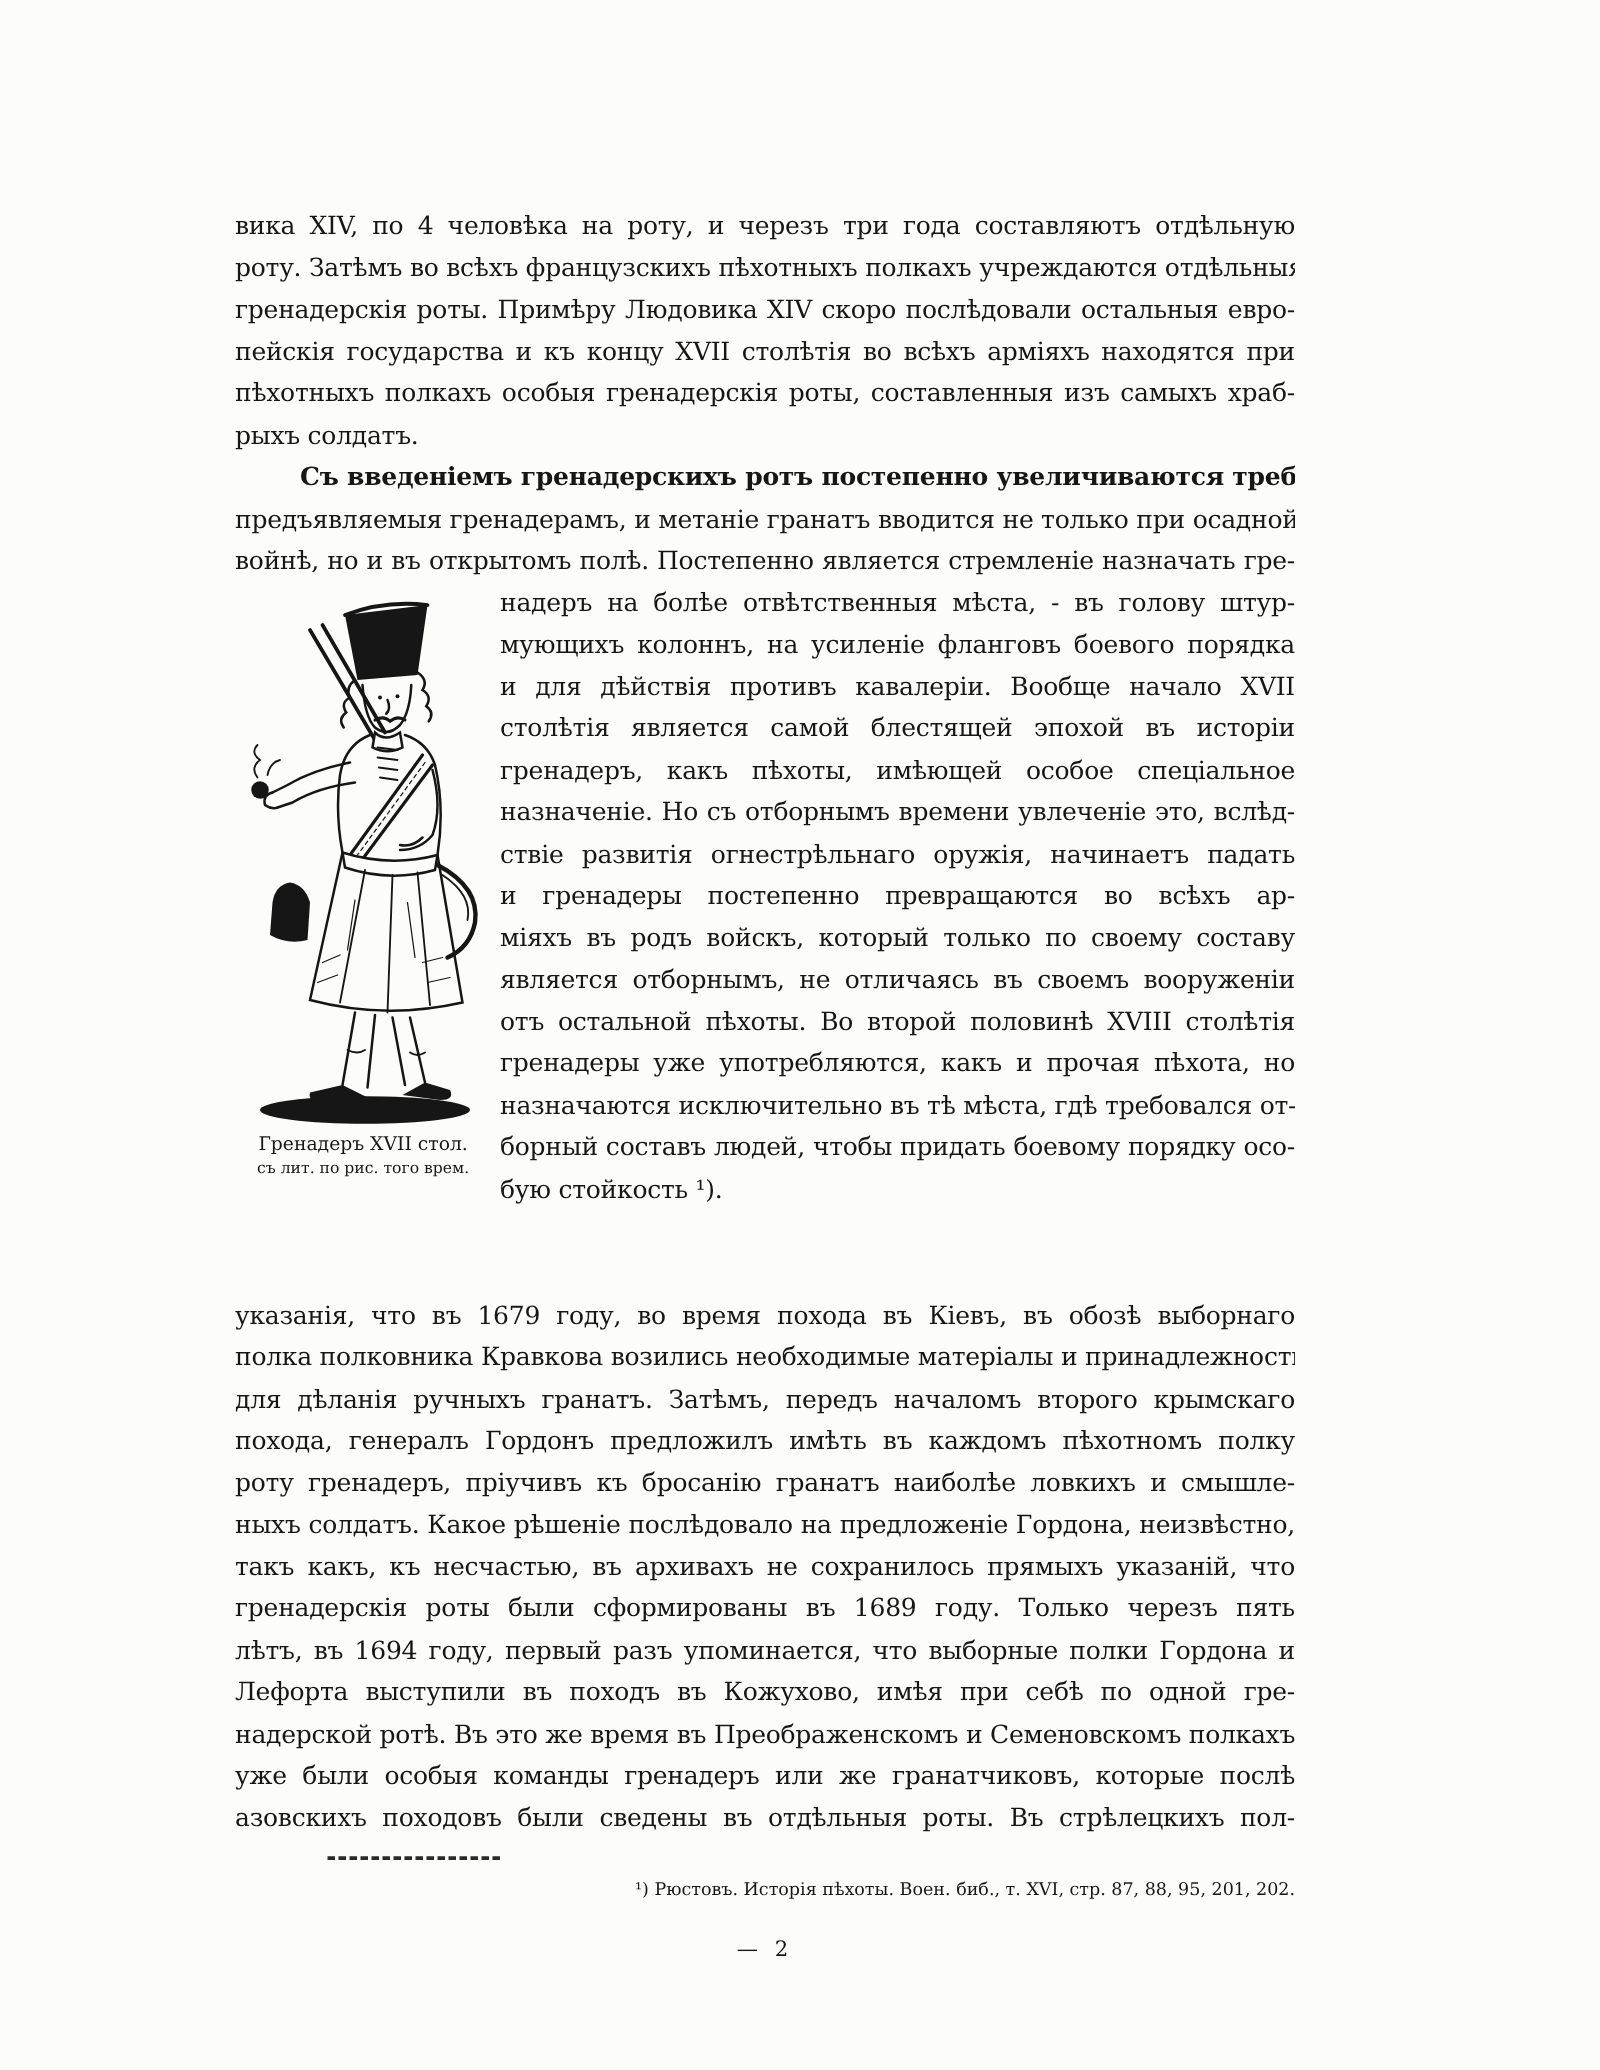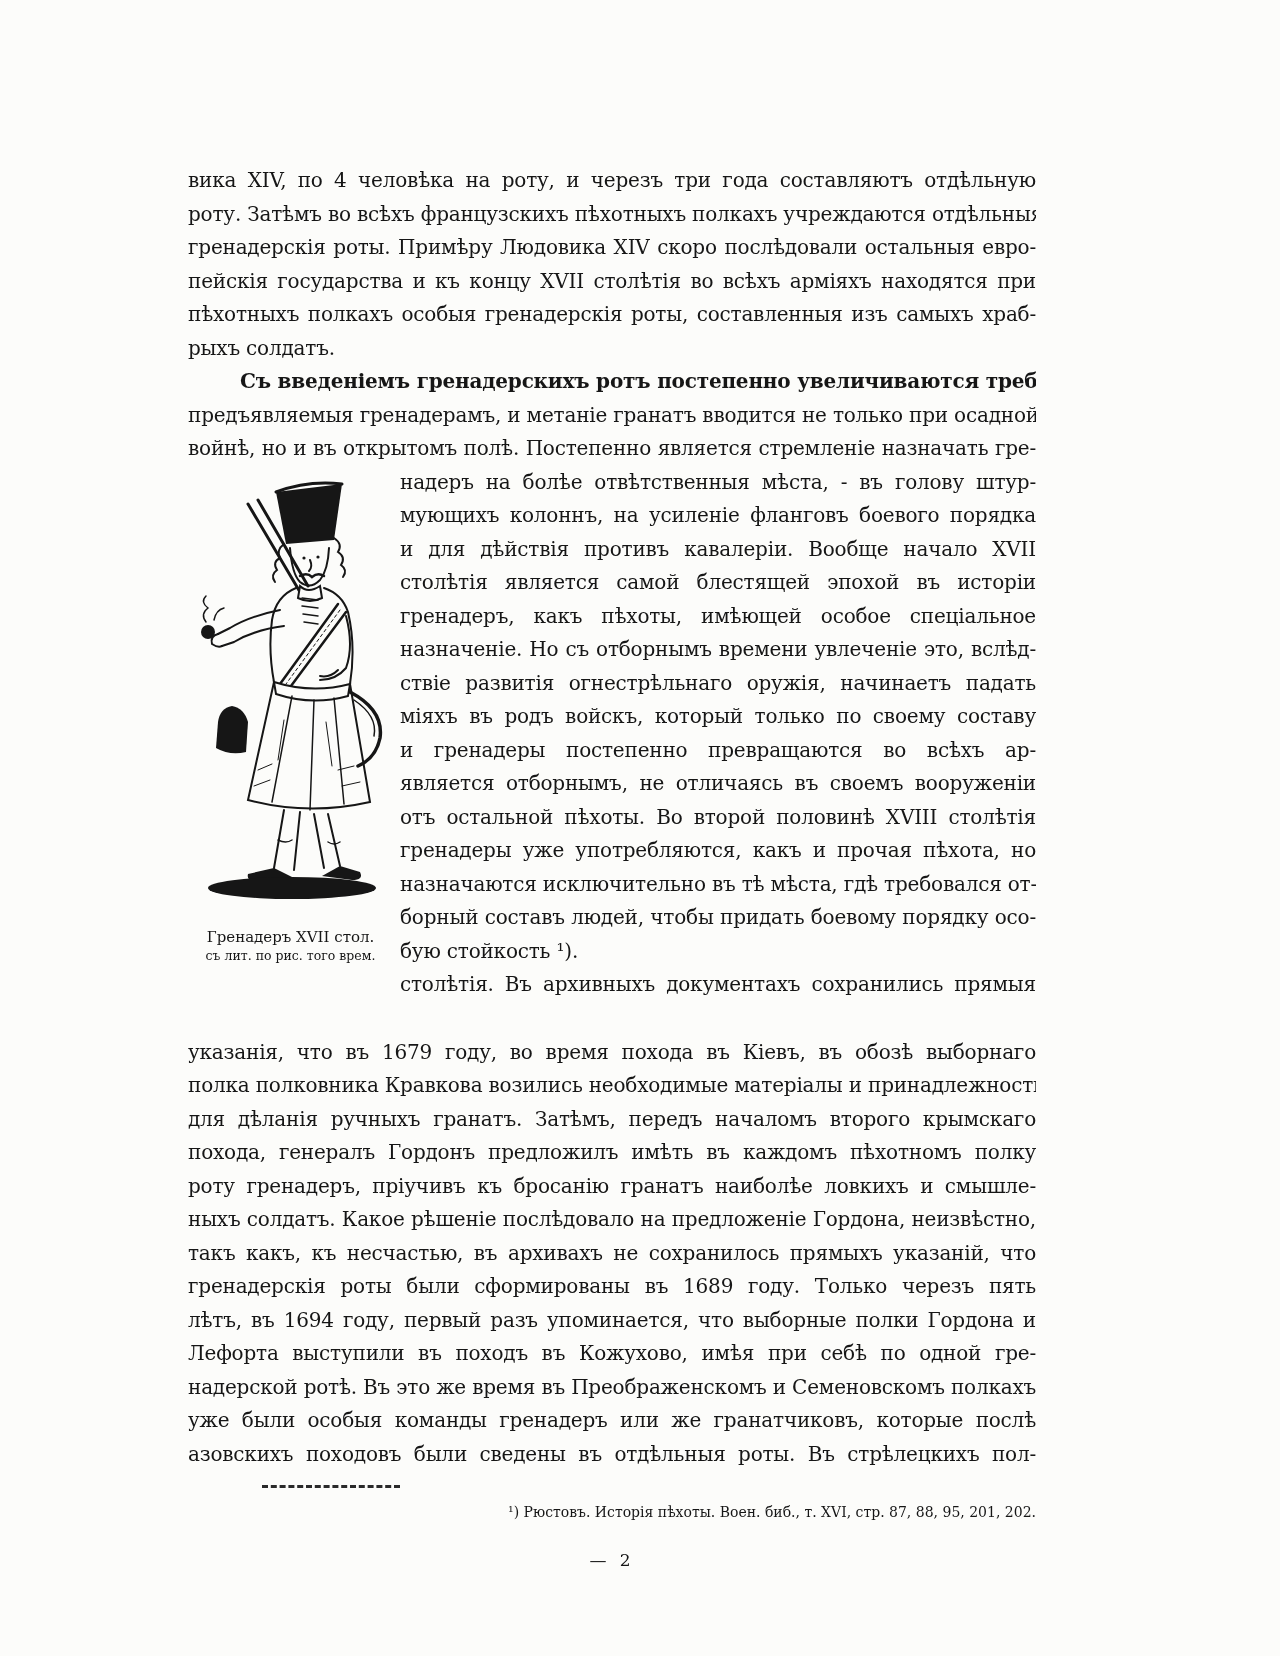--- a/index.html
+++ b/index.html
@@ -40,21 +40,20 @@
   }
   .figure {
     position: absolute;
     left: 0;
     top: 4px;
     width: 205px;
     margin: 0;
   }
   .figure svg { display: block; }
   .figcaption {
-    margin-top: 22px;
     text-align: center;
   }
   .cap1 {
     font-size: 15px;
     line-height: 20px;
   }
   .cap2 {
     font-size: 12.5px;
     line-height: 18px;
   }
@@ -172,29 +171,28 @@
       </figure>
 
       <div class="wrap-col">
         <div class="line">надеръ на болѣе отвѣтственныя мѣста, - въ голову штур-</div>
         <div class="line">мующихъ колоннъ, на усиленіе фланговъ боевого порядка</div>
         <div class="line">и для дѣйствія противъ кавалеріи. Вообще начало XVII</div>
         <div class="line">столѣтія является самой блестящей эпохой въ исторіи</div>
         <div class="line">гренадеръ, какъ пѣхоты, имѣющей особое спеціальное</div>
         <div class="line">назначеніе. Но съ отборнымъ времени увлеченіе это, вслѣд-</div>
         <div class="line">ствіе развитія огнестрѣльнаго оружія, начинаетъ падать</div>
+        <div class="line">и гренадеры постепенно превращаются во всѣхъ ар-</div>
         <div class="line">міяхъ въ родъ войскъ, который только по своему составу</div>
-        <div class="line">и гренадеры постепенно превращаются во всѣхъ ар-</div>
         <div class="line">является отборнымъ, не отличаясь въ своемъ вооруженіи</div>
         <div class="line">отъ остальной пѣхоты. Во второй половинѣ XVIII столѣтія</div>
         <div class="line">гренадеры уже употребляются, какъ и прочая пѣхота, но</div>
         <div class="line">назначаются исключительно въ тѣ мѣста, гдѣ требовался от-</div>
         <div class="line">борный составъ людей, чтобы придать боевому порядку осо-</div>
         <div class="line short">бую стойкость ¹).</div>
-        <div class="line">столѣтія. Въ архивныхъ документахъ сохранились прямыя</div>
       </div>
     </div>
 
     <div>
       <div class="line">указанія, что въ 1679 году, во время похода въ Кіевъ, въ обозѣ выборнаго</div>
       <div class="line">полка полковника Кравкова возились необходимые матеріалы и принадлежности</div>
       <div class="line">для дѣланія ручныхъ гранатъ. Затѣмъ, передъ началомъ второго крымскаго</div>
       <div class="line">похода, генералъ Гордонъ предложилъ имѣть въ каждомъ пѣхотномъ полку</div>
       <div class="line">роту гренадеръ, пріучивъ къ бросанію гранатъ наиболѣе ловкихъ и смышле-</div>
       <div class="line">ныхъ солдатъ. Какое рѣшеніе послѣдовало на предложеніе Гордона, неизвѣстно,</div>

